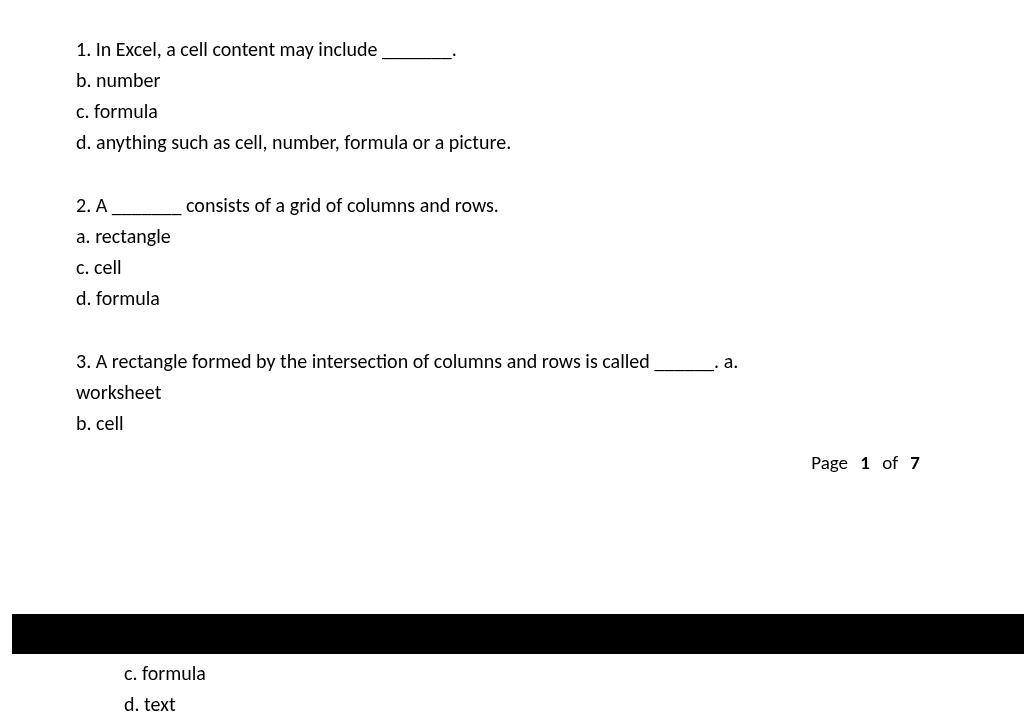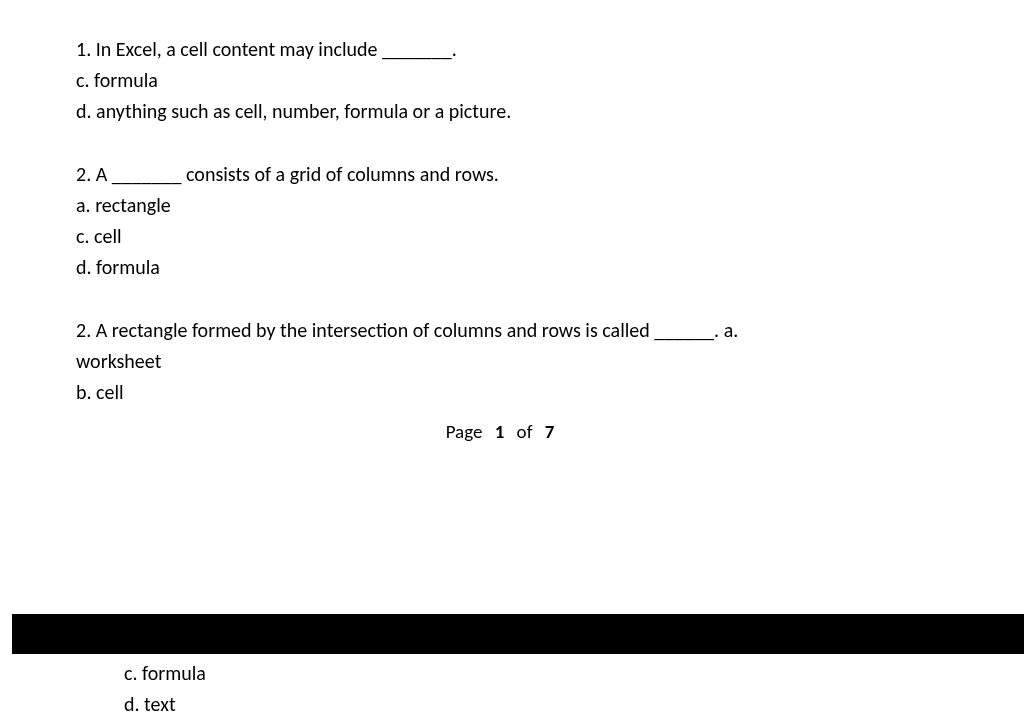--- a/index.html
+++ b/index.html
@@ -24,21 +24,21 @@
       line-height: 1.35;
     }
     .option-line {
       margin-bottom: 4px;
       line-height: 1.35;
     }
     .spacer {
       height: 28px;
     }
     .page-footer {
-      text-align: center;
+      text-align: right;
       padding-right: 40px;
       margin-top: 14px;
       font-size: 19px;
     }
     .page-footer .bold {
       font-weight: bold;
     }
     .black-bar {
       position: absolute;
       bottom: 78px;
@@ -57,33 +57,34 @@
     .below-bar .option-line {
       margin-bottom: 2px;
     }
   </style>
 </head>
 <body>
 
 <div class="content">
 
   <div class="question-line">1. In Excel, a cell content may include _______.</div>
+  <div class="option-line">b. number</div>
   <div class="option-line">c. formula</div>
   <div class="option-line">d. anything such as cell, number, formula or a picture.</div>
 
   <div class="spacer"></div>
 
   <div class="question-line">2. A _______ consists of a grid of columns and rows.</div>
   <div class="option-line">a. rectangle</div>
   <div class="option-line">c. cell</div>
   <div class="option-line">d. formula</div>
 
   <div class="spacer"></div>
 
-  <div class="question-line">2. A rectangle formed by the intersection of columns and rows  is called ______. a.</div>
+  <div class="question-line">3. A rectangle formed by the intersection of columns and rows  is called ______. a.</div>
   <div class="option-line">worksheet</div>
   <div class="option-line">b. cell</div>
 
   <div class="page-footer">
     <span>Page </span><span class="bold">1</span><span> of </span><span class="bold">7</span>
   </div>
 
 </div>
 
 <div class="black-bar"></div>

